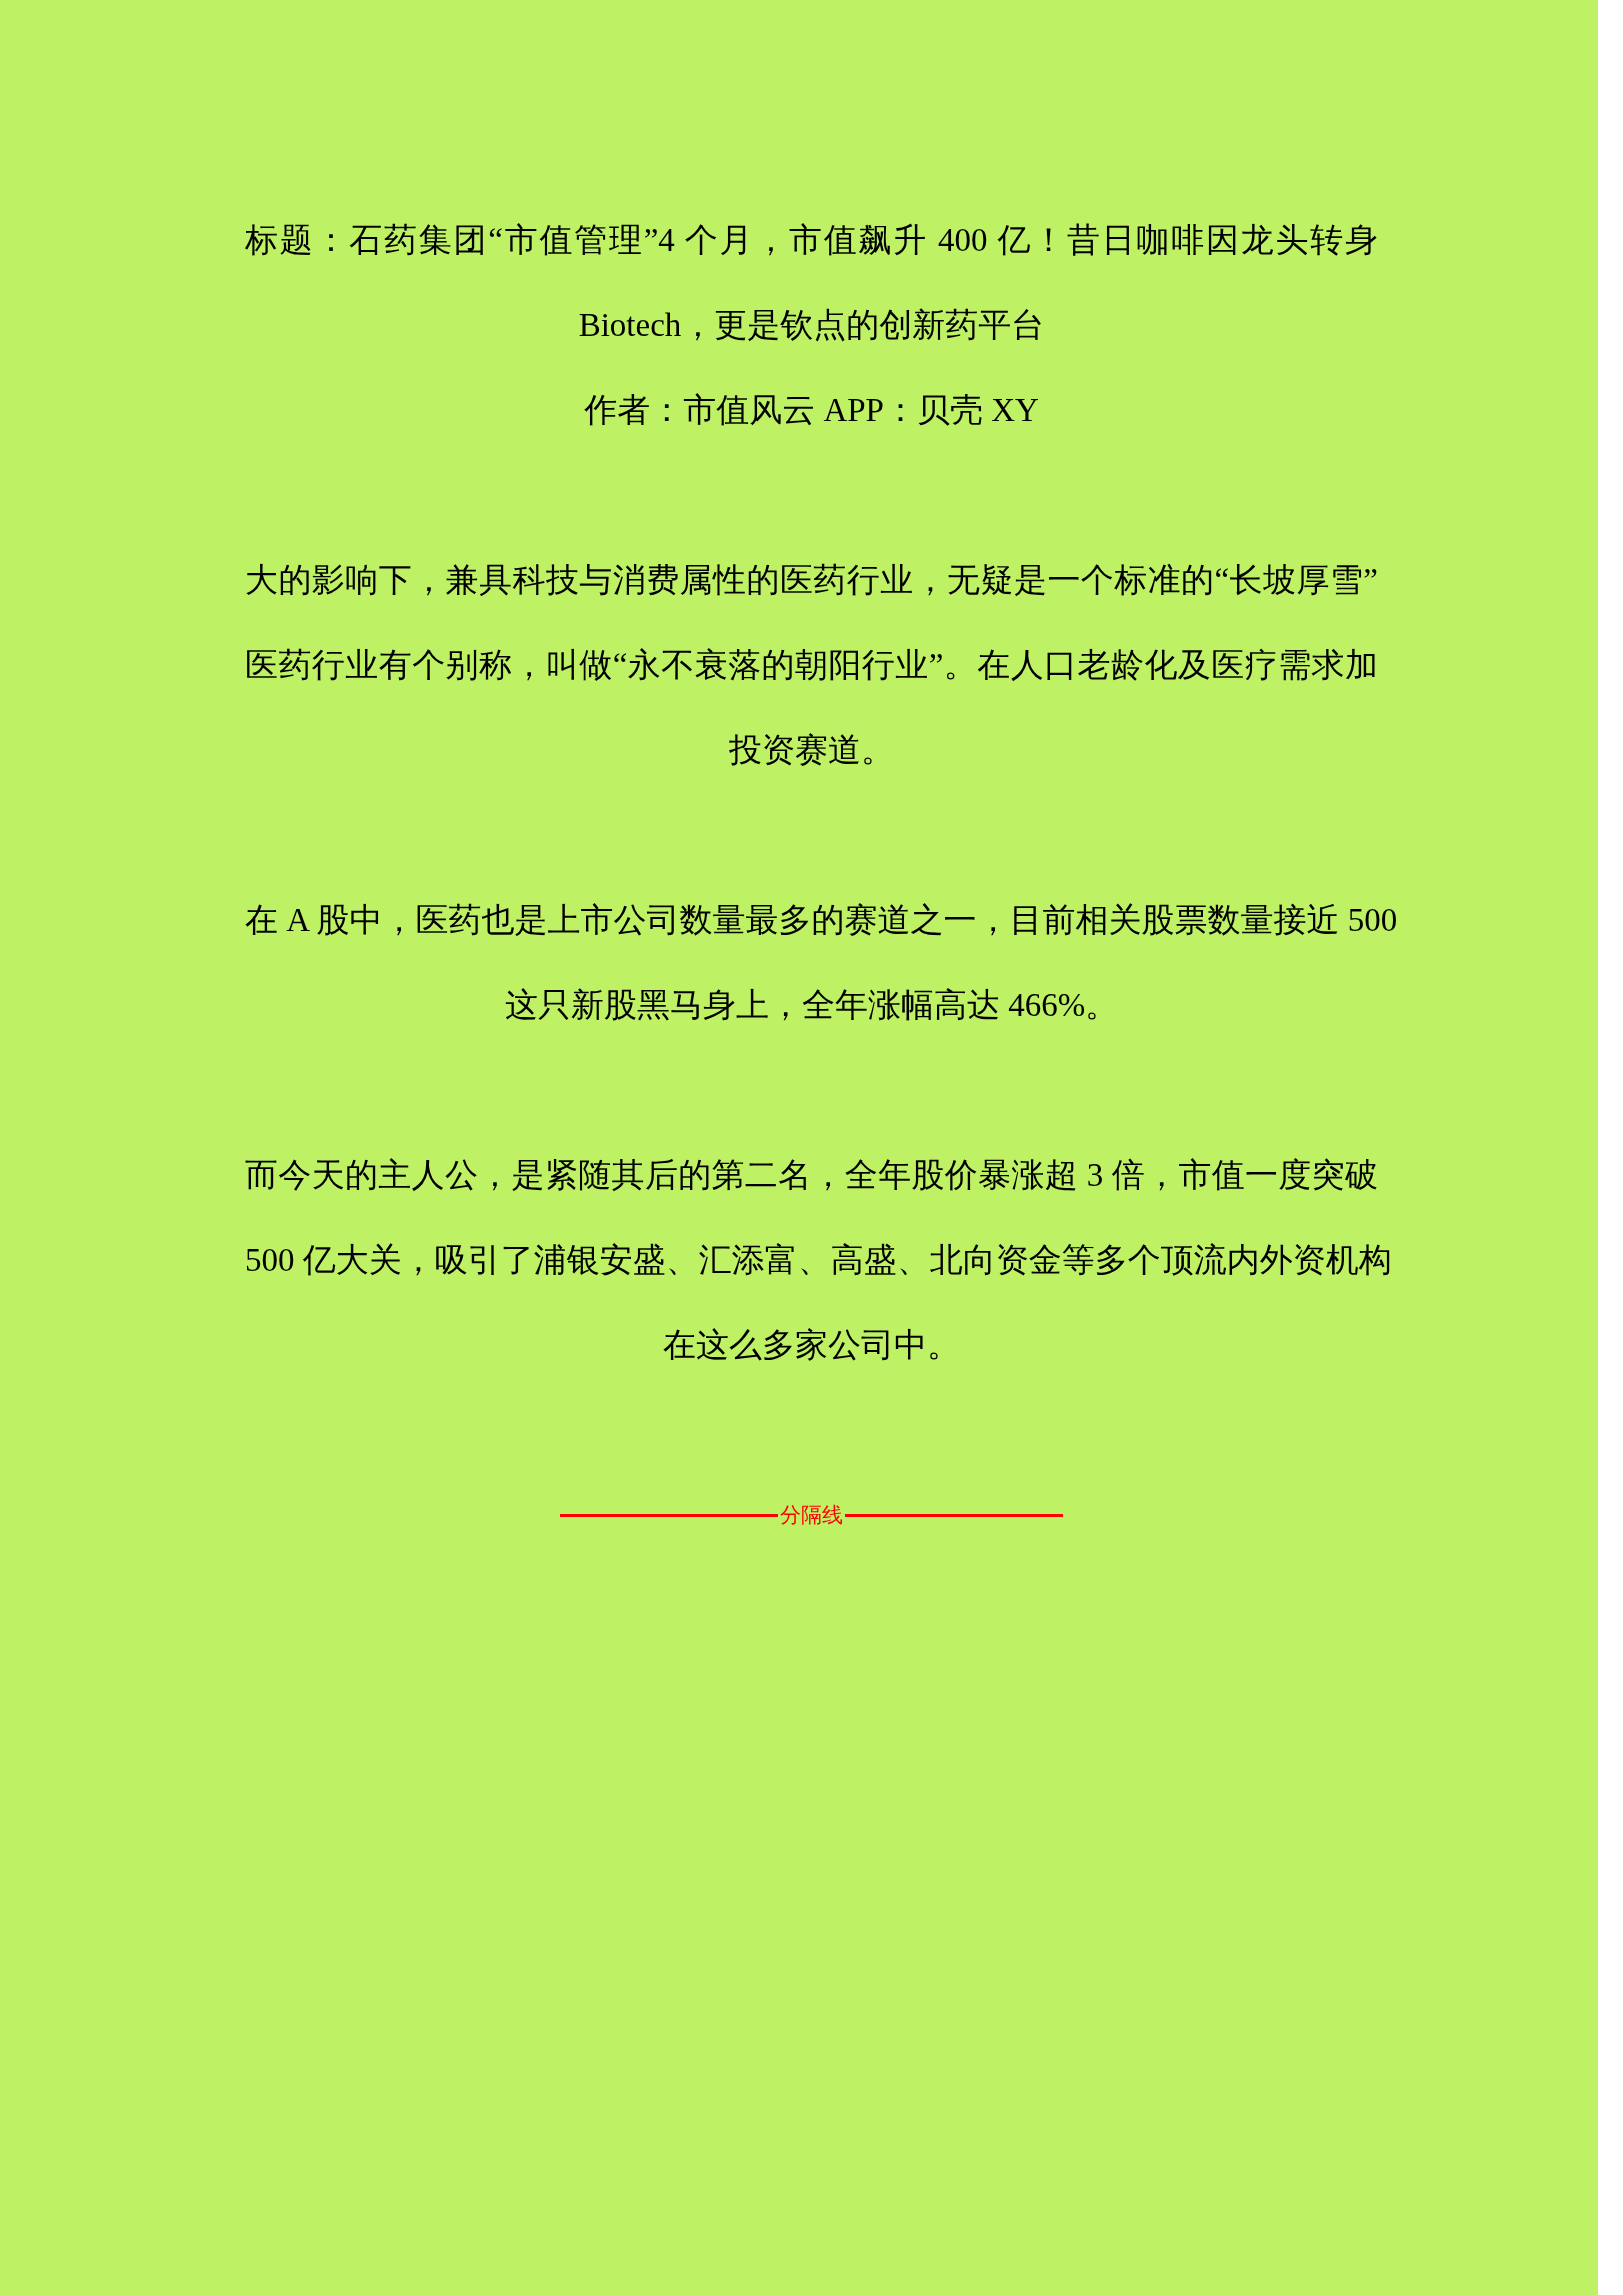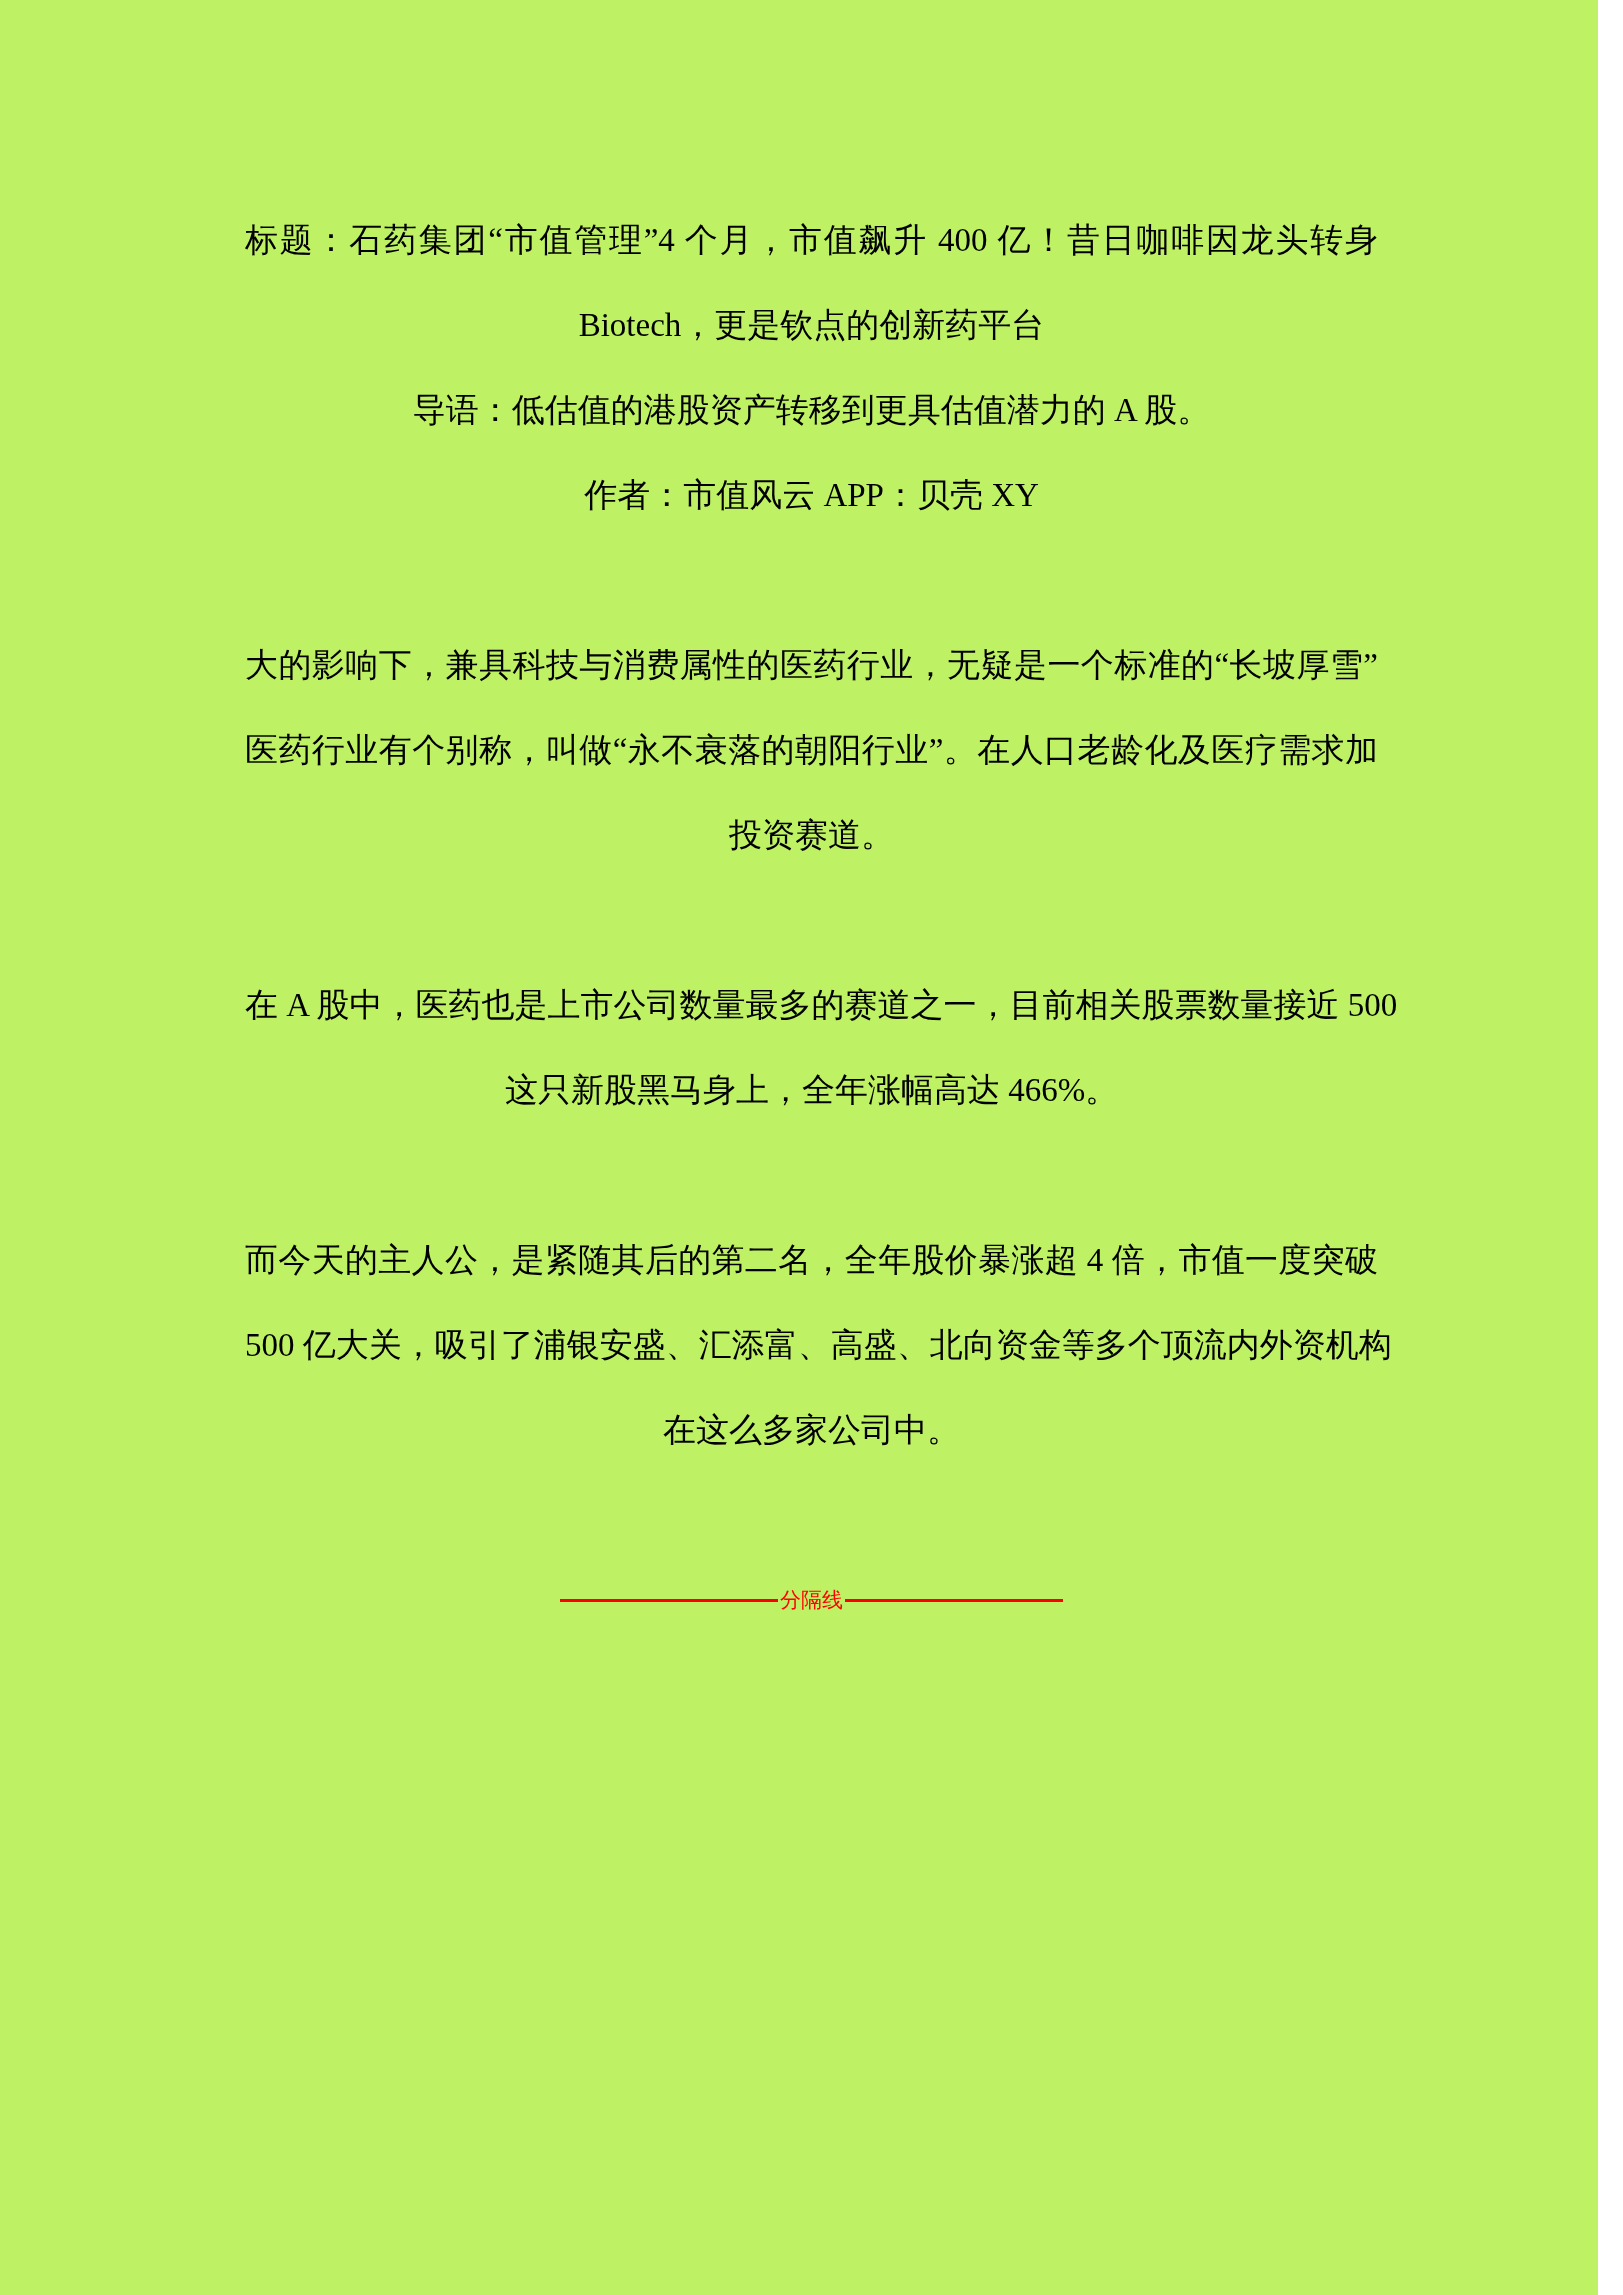--- a/index.html
+++ b/index.html
@@ -53,37 +53,36 @@
   }
 </style>
 </head>
 <body>
 
 <div class="page">
   <div class="content">
 
     <div class="line j">标题：石药集团“市值管理”4 个月，市值飙升 400 亿！昔日咖啡因龙头转身</div>
     <div class="line">Biotech，更是钦点的创新药平台</div>
-    <div class="line">导语：低估值的港股资产转移到更具估值潜力的 A 股。</div>
     <div class="line">作者：市值风云 APP：贝壳 XY</div>
 
     <div class="blank"></div>
 
     <div class="line j">大的影响下，兼具科技与消费属性的医药行业，无疑是一个标准的“长坡厚雪”</div>
     <div class="line j">医药行业有个别称，叫做“永不衰落的朝阳行业”。在人口老龄化及医疗需求加</div>
     <div class="line">投资赛道。</div>
 
     <div class="blank"></div>
 
     <div class="line j">在 A 股中，医药也是上市公司数量最多的赛道之一，目前相关股票数量接近 500</div>
     <div class="line">这只新股黑马身上，全年涨幅高达 466%。</div>
 
     <div class="blank"></div>
 
-    <div class="line j">而今天的主人公，是紧随其后的第二名，全年股价暴涨超 4 倍，市值一度突破</div>
+    <div class="line j">而今天的主人公，是紧随其后的第二名，全年股价暴涨超 3 倍，市值一度突破</div>
     <div class="line j">500 亿大关，吸引了浦银安盛、汇添富、高盛、北向资金等多个顶流内外资机构</div>
     <div class="line">在这么多家公司中。</div>
 
     <div class="blank"></div>
 
     <div class="divider">
       <span class="dash-line"></span>
       <span class="divider-label">分隔线</span>
       <span class="dash-line"></span>
     </div>

